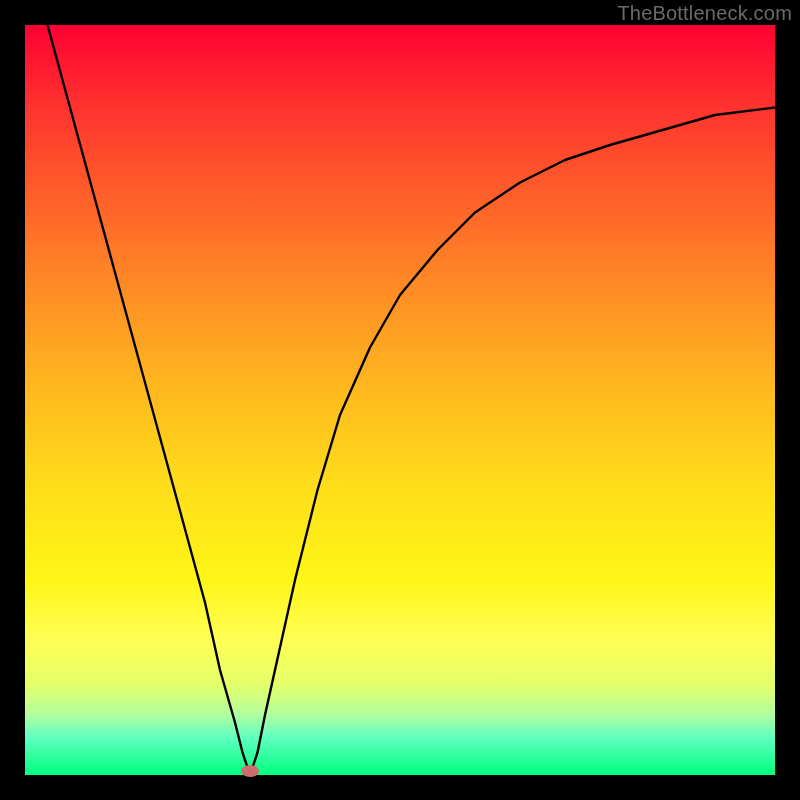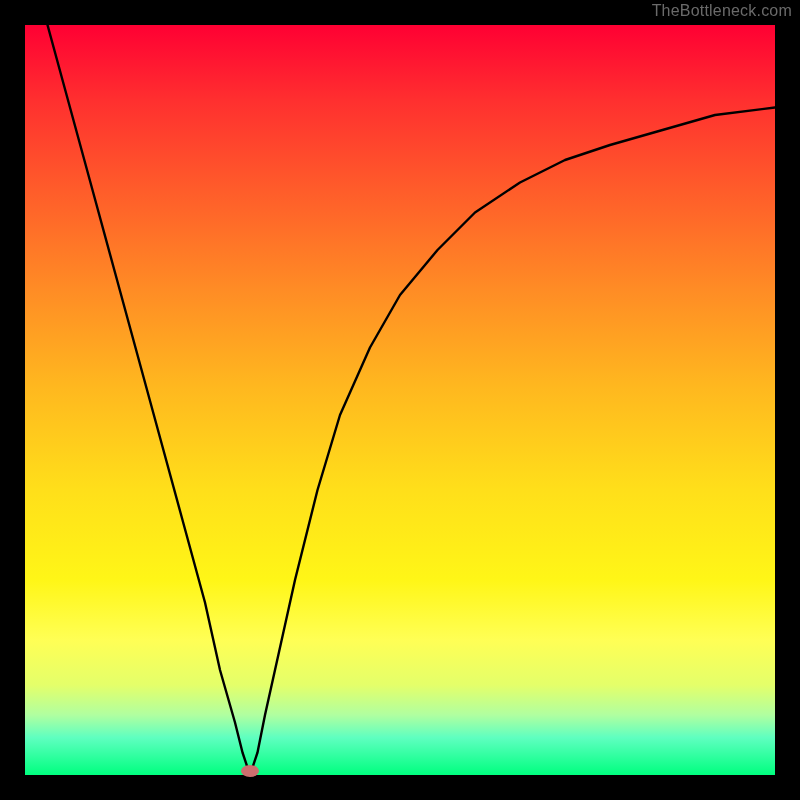--- a/index.html
+++ b/index.html
@@ -35,21 +35,21 @@
       #e4ff6a 88%,
       #b0ffa0 92%,
       #5fffc0 95%,
       #00ff7f 100%
     );
   }
   .watermark {
     position: absolute;
     top: 2px;
     right: 8px;
-    font-size: 16px;
+    font-size: 20px;
     font-weight: 500;
     color: #6a6a6a;
     letter-spacing: 0.2px;
     user-select: none;
     margin-left: 41px;
   }
   svg.curve {
     position: absolute;
     left: 0;
     top: 0;

